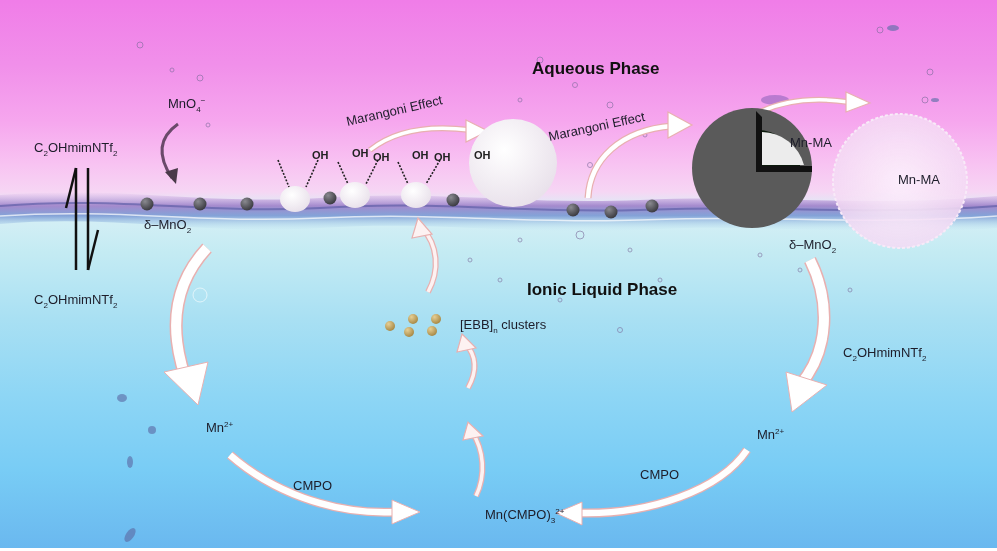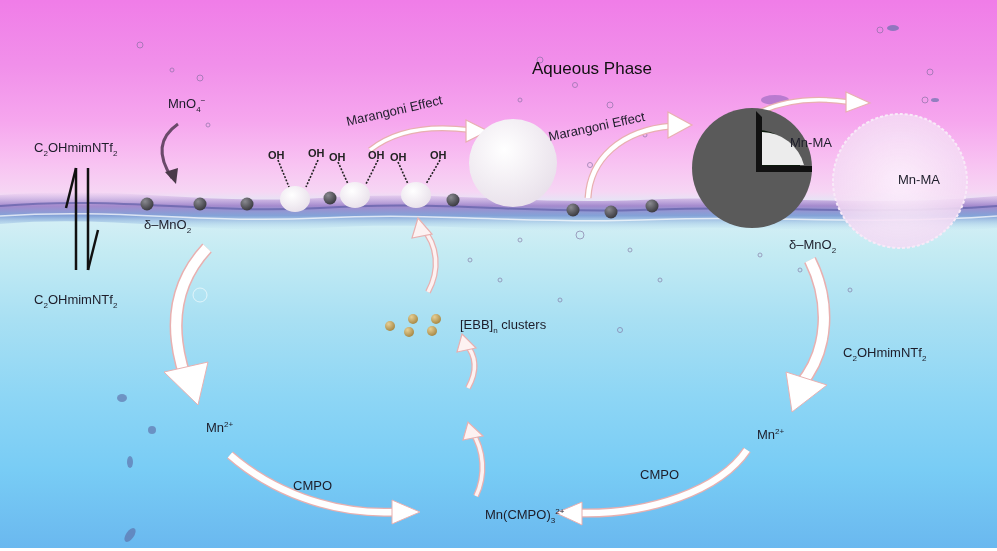--- a/index.html
+++ b/index.html
@@ -9,23 +9,23 @@
     background: linear-gradient(180deg,
       #f07de8 0%, #f190ea 12%, #f6a6ee 22%, #f8c3f2 30%, #f6d6f4 35%,
       #d9f0f6 38%, #c4ebf3 46%, #a9e0f3 58%, #8ed6f5 72%, #78ccf5 86%, #6ab8ef 100%);
   }
   #stage svg.bg { position: absolute; left: 0; top: 0; }
   .lbl {
     position: absolute; font-family: "Liberation Sans", sans-serif;
     color: #1d1d2a; white-space: nowrap; line-height: 1;
   }
   .lbl sub, .lbl sup { font-size: 62%; line-height: 0; }
-  .phase { font-weight: normal; font-size: 17px; color: #111; }
+  .phase { font-weight: bold; font-size: 17px; color: #111; }
   .reg { font-size: 13px; }
-  .oh { font-size: 11px; font-weight: bold; color: #222; }
+  .oh { font-size: 11px; font-weight: bold; color: #222; margin-left: 44px; }
   .rot-1 { transform: rotate(-13deg); transform-origin: left bottom; }
   .rot-2 { transform: rotate(-12deg); transform-origin: left bottom; }
 </style>
 </head>
 <body>
 
 <div id="stage">
   <svg class="bg" width="997" height="548" viewBox="0 0 997 548">
     <defs>
       <radialGradient id="gBall" cx="0.4" cy="0.35" r="0.7">
@@ -184,20 +184,21 @@
       <path d="M810,260 C830,300 830,350 800,385" fill="none" stroke="#e8b0b0" stroke-width="13"></path>
       <path d="M810,260 C830,300 830,350 800,385" fill="none" stroke="#ffffff" stroke-width="10"></path>
       <path d="M786,372 L792,412 L827,385 Z" fill="#ffffff" stroke="#e8b0b0" stroke-width="1"></path>
       <path d="M747,450 C720,490 650,515 578,513" fill="none" stroke="#e8b0b0" stroke-width="9"></path>
       <path d="M747,450 C720,490 650,515 578,513" fill="none" stroke="#ffffff" stroke-width="6.5"></path>
       <path d="M582,502 L556,513 L582,525 Z" fill="#ffffff" stroke="#e8b0b0" stroke-width="1"></path>
     </g>
   </svg>
 
   <div class="lbl phase" style="left:532px; top:60px;">Aqueous Phase</div>
+  <div class="lbl phase" style="left:527px; top:281px;">Ionic Liquid Phase</div>
 
   <div class="lbl reg" style="left:168px; top:97px;"><span>MnO</span><sub>4</sub><sup>−</sup></div>
 
   <div class="lbl reg" style="left:34px; top:141px;"><span>C</span><sub>2</sub><span>OHmimNTf</span><sub>2</sub></div>
   <div class="lbl reg" style="left:34px; top:293px;"><span>C</span><sub>2</sub><span>OHmimNTf</span><sub>2</sub></div>
   <div class="lbl reg" style="left:843px; top:346px;"><span>C</span><sub>2</sub><span>OHmimNTf</span><sub>2</sub></div>
 
   <div class="lbl reg" style="left:144px; top:218px;"><span>δ–MnO</span><sub>2</sub></div>
   <div class="lbl reg" style="left:789px; top:238px;"><span>δ–MnO</span><sub>2</sub></div>
 

